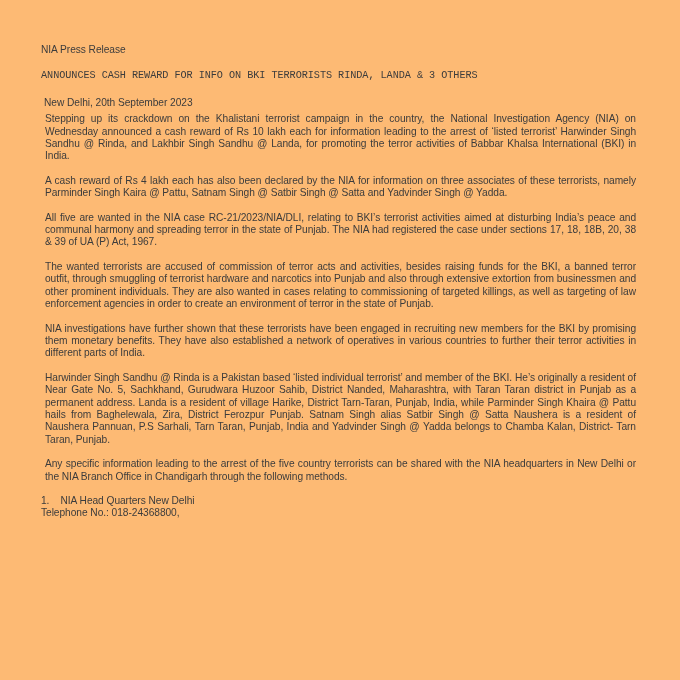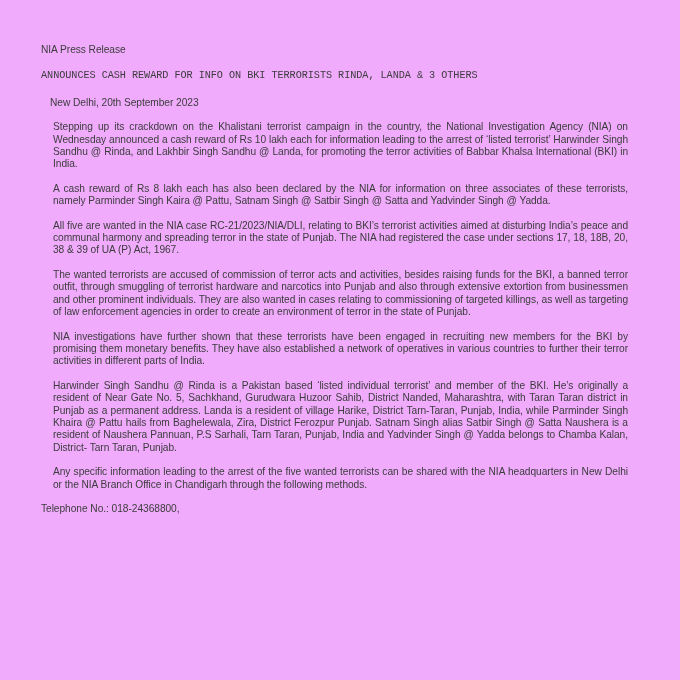--- a/index.html
+++ b/index.html
@@ -4,40 +4,40 @@
 <style>
   html, body {
     margin: 0;
     padding: 0;
     background: #ffffff;
   }
   .page {
     position: relative;
     width: 680px;
     height: 680px;
-    background: #f0abfc;
+    background: #fdba74;
     overflow: hidden;
   }
   .doc {
     position: absolute;
     left: 41px;
     top: 44px;
     width: 599px;
     font-family: "Liberation Sans", sans-serif;
     font-size: 10.2px;
     line-height: 12.4px;
     letter-spacing: -0.05px;
     color: #3c3c3c;
   }
   .kicker   { margin: 0 0 14px 0; }
   .title    { margin: 0 0 14px 0; font-weight: bold; }
   .subtitle { margin: 0 0 14px 0; font-family: Liberation Mono, monospace; }
-  .dateline { margin: 9px; }
+  .dateline { margin: 3px; }
   .para {
-    margin: 12px;
+    margin: 4px;
     text-align: justify;
   }
   .gap { margin-top: 12px; }
   .contact { margin-top: 12px; }
   .contact-heading { white-space: pre-wrap; }
   .contact-line { white-space: pre-wrap; }
 </style>
 </head>
 <body>
 
@@ -47,26 +47,27 @@
     <div class="kicker">NIA Press Release</div>
 
 
     <div class="subtitle">ANNOUNCES CASH REWARD FOR INFO ON BKI TERRORISTS RINDA, LANDA &amp; 3 OTHERS</div>
 
     <div class="lead-block">
       <div class="dateline">New Delhi, 20th September 2023</div>
       <p class="para">Stepping up its crackdown on the Khalistani terrorist campaign in the country, the National Investigation Agency (NIA) on Wednesday announced a cash reward of Rs 10 lakh each for information leading to the arrest of ‘listed terrorist’ Harwinder Singh Sandhu @ Rinda, and Lakhbir Singh Sandhu @ Landa, for promoting the terror activities of Babbar Khalsa International (BKI) in India.</p>
     </div>
 
-    <p class="para gap">A cash reward of Rs 8 lakh each has also been declared by the NIA for information on three associates of these terrorists, namely Parminder Singh Kaira @ Pattu, Satnam Singh @ Satbir Singh @ Satta and Yadvinder Singh  @ Yadda.</p>
+    <p class="para gap">A cash reward of Rs 4 lakh each has also been declared by the NIA for information on three associates of these terrorists, namely Parminder Singh Kaira @ Pattu, Satnam Singh @ Satbir Singh @ Satta and Yadvinder Singh  @ Yadda.</p>
     <p class="para gap">All five are wanted in the NIA case RC-21/2023/NIA/DLI, relating to BKI’s terrorist activities aimed at disturbing India’s peace and communal harmony and spreading terror in the state of Punjab. The NIA had registered the case under sections 17, 18, 18B, 20, 38 &amp; 39 of UA (P) Act, 1967.</p>
     <p class="para gap">The wanted terrorists are accused of commission of terror acts and activities, besides raising funds for the BKI, a banned terror outfit, through smuggling of terrorist hardware and narcotics into Punjab and also through extensive extortion from businessmen and other prominent individuals. They are also wanted in cases relating to commissioning of targeted killings, as well as targeting of law enforcement agencies in order to create an environment of terror in the state of Punjab.</p>
     <p class="para gap">NIA investigations have further shown that these terrorists have been engaged in recruiting new members for the BKI by promising them monetary benefits. They have also established a network of operatives in various countries to further their terror activities in different parts of India.</p>
     <p class="para gap">Harwinder Singh Sandhu @ Rinda is a Pakistan based ‘listed individual terrorist’ and member of the BKI. He’s originally a resident of Near Gate No. 5, Sachkhand, Gurudwara Huzoor Sahib, District Nanded, Maharashtra, with Taran Taran district in Punjab as a permanent address. Landa is a resident of village Harike, District Tarn-Taran, Punjab, India, while Parminder Singh Khaira @ Pattu hails from Baghelewala, Zira, District Ferozpur Punjab. Satnam Singh alias Satbir Singh @ Satta Naushera is a resident of Naushera Pannuan, P.S Sarhali, Tarn Taran, Punjab, India and Yadvinder Singh @ Yadda belongs to Chamba Kalan, District- Tarn Taran, Punjab.</p>
-    <p class="para gap">Any specific information leading to the arrest of the five wanted terrorists can be shared with the NIA headquarters in New Delhi or the NIA Branch Office in Chandigarh through the following methods.</p>
+    <p class="para gap">Any specific information leading to the arrest of the five country terrorists can be shared with the NIA headquarters in New Delhi or the NIA Branch Office in Chandigarh through the following methods.</p>
 
     <div class="contact">
+      <div class="contact-heading">1.    NIA Head Quarters New Delhi</div>
       <div class="contact-line">Telephone No.: 018-24368800,</div>
     </div>
 
 
   </div>
 </div>
 
 </body></html>

